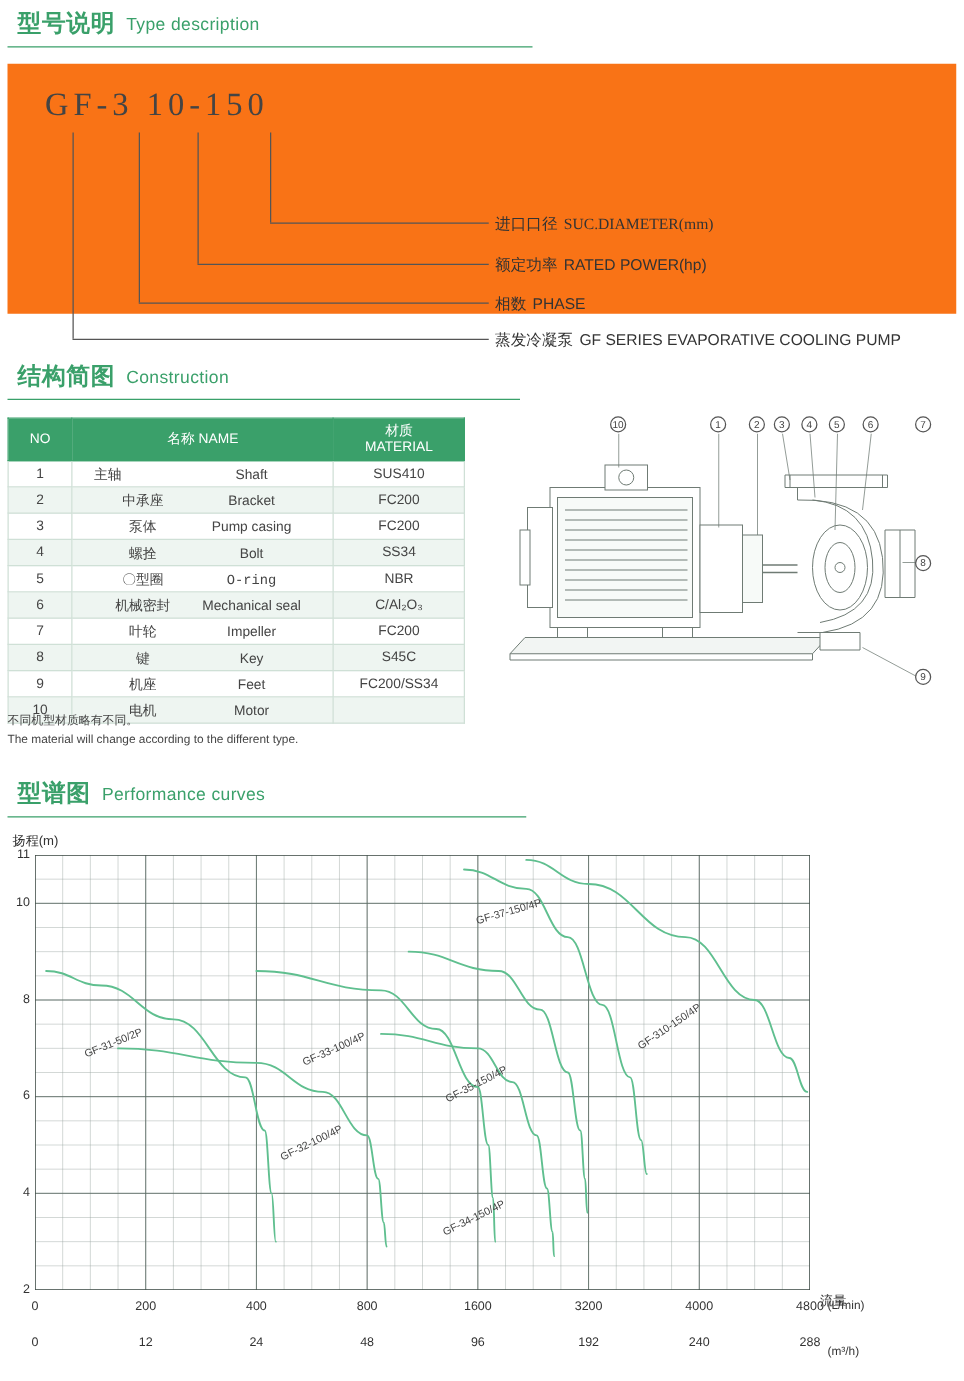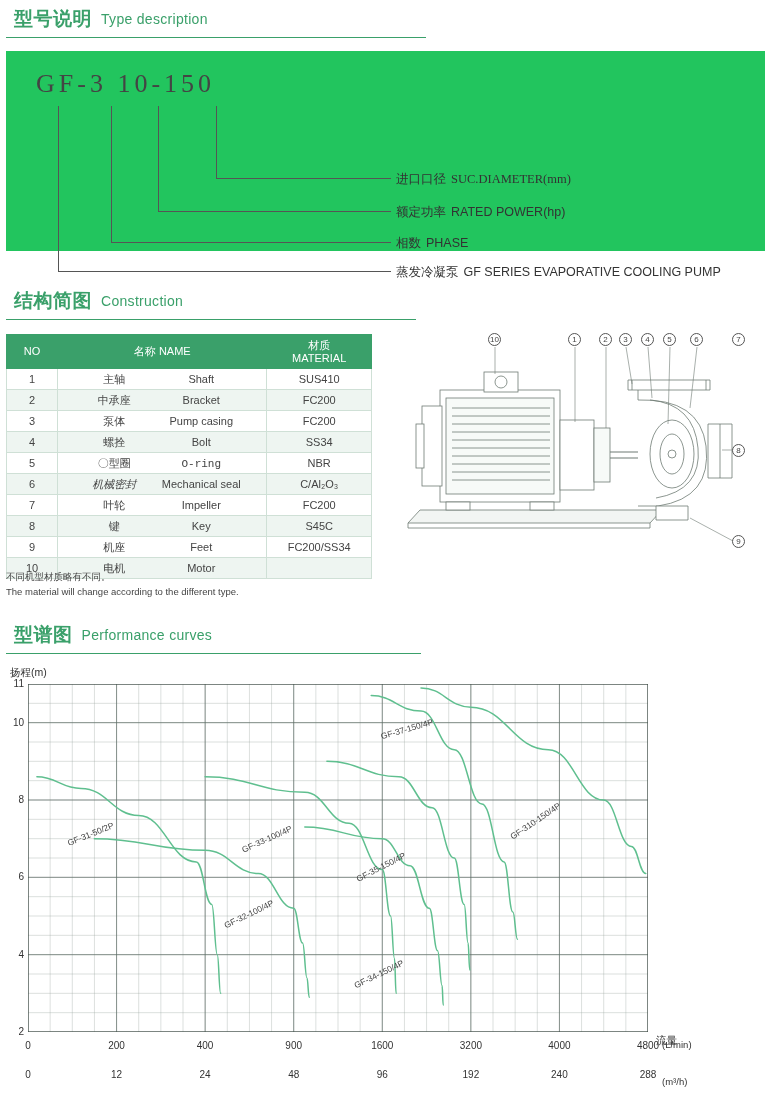--- a/index.html
+++ b/index.html
@@ -37,21 +37,21 @@
     height: 1px;
     background: #3aa06a;
     margin: 5px 6px 0 6px;
   }
 
   
   #sec-type { position: absolute; top: 6px; left: 0; width: 771px; }
   #sec-type .sec-rule { width: 420px; margin-left: 6px; }
   .type-box {
     margin: 13px 6px 0 6px;
-    background: #22c55e;
+    background: #f97316;
     height: 200px;
     position: relative;
   }
   .model-code {
     position: absolute;
     left: 30px; top: 18px;
     font-size: 26px;
     letter-spacing: 4px;
     color: #444;
     font-family: "Liberation Serif", serif;
@@ -218,21 +218,21 @@
           <th style="width:180px;">名称 NAME</th>
           <th style="width:90px;">
             <span>材质</span><br>
             <span>MATERIAL</span>
           </th>
         </tr>
       </thead>
       <tbody>
         <tr>
           <td>1</td>
-          <td><span style="display:inline-block;width:78px;text-align:center;">主轴</span><span style="display:inline-block;width:96px;text-align:center;">Shaft</span></td>
+          <td><span style="display:inline-block;width:78px;text-align:left;">主轴</span><span style="display:inline-block;width:96px;text-align:center;">Shaft</span></td>
           <td>SUS410</td>
         </tr>
         <tr class="alt">
           <td>2</td>
           <td><span style="display:inline-block;width:78px;text-align:center;">中承座</span><span style="display:inline-block;width:96px;text-align:center;">Bracket</span></td>
           <td>FC200</td>
         </tr>
         <tr>
           <td>3</td>
           <td><span style="display:inline-block;width:78px;text-align:center;">泵体</span><span style="display:inline-block;width:96px;text-align:center;">Pump casing</span></td>
@@ -243,21 +243,21 @@
           <td><span style="display:inline-block;width:78px;text-align:center;">螺拴</span><span style="display:inline-block;width:96px;text-align:center;">Bolt</span></td>
           <td>SS34</td>
         </tr>
         <tr>
           <td>5</td>
           <td><span style="display:inline-block;width:78px;text-align:center;">〇型圈</span><span style="display:inline-block;width:96px;text-align:center;font-family:Liberation Mono, monospace;">O-ring</span></td>
           <td>NBR</td>
         </tr>
         <tr class="alt">
           <td>6</td>
-          <td><span style="display:inline-block;width:78px;text-align:center;font-style:italic;">机械密封</span><span style="display:inline-block;width:96px;text-align:center;">Mechanical seal</span></td>
+          <td><span style="display:inline-block;width:78px;text-align:center;">机械密封</span><span style="display:inline-block;width:96px;text-align:center;">Mechanical seal</span></td>
           <td>C/Al₂O₃</td>
         </tr>
         <tr>
           <td>7</td>
           <td><span style="display:inline-block;width:78px;text-align:center;">叶轮</span><span style="display:inline-block;width:96px;text-align:center;">Impeller</span></td>
           <td>FC200</td>
         </tr>
         <tr class="alt">
           <td>8</td>
           <td><span style="display:inline-block;width:78px;text-align:center;">键</span><span style="display:inline-block;width:96px;text-align:center;">Key</span></td>
@@ -452,21 +452,21 @@
         <div class="ytick" style="top:32.7px;">10</div>
         <div class="ytick" style="top:110.0px;">8</div>
         <div class="ytick" style="top:187.3px;">6</div>
         <div class="ytick" style="top:264.7px;">4</div>
         <div class="ytick" style="top:342.0px;">2</div>
 
         
         <div class="xtick" style="left:0px;    top:356px;">0</div>
         <div class="xtick" style="left:88.6px; top:356px;">200</div>
         <div class="xtick" style="left:177.1px;top:356px;">400</div>
-        <div class="xtick" style="left:265.7px;top:356px;">900</div>
+        <div class="xtick" style="left:265.7px;top:356px;">800</div>
         <div class="xtick" style="left:354.3px;top:356px;">1600</div>
         <div class="xtick" style="left:442.9px;top:356px;">3200</div>
         <div class="xtick" style="left:531.4px;top:356px;">4000</div>
         <div class="xtick" style="left:620px;  top:356px;">4800</div>
         <div class="unit-lmin" style="left:634px; top:355px;">(L/min)</div>
 
         
         <div class="xtick" style="left:0px;    top:385px;">0</div>
         <div class="xtick" style="left:88.6px; top:385px;">12</div>
         <div class="xtick" style="left:177.1px;top:385px;">24</div>

